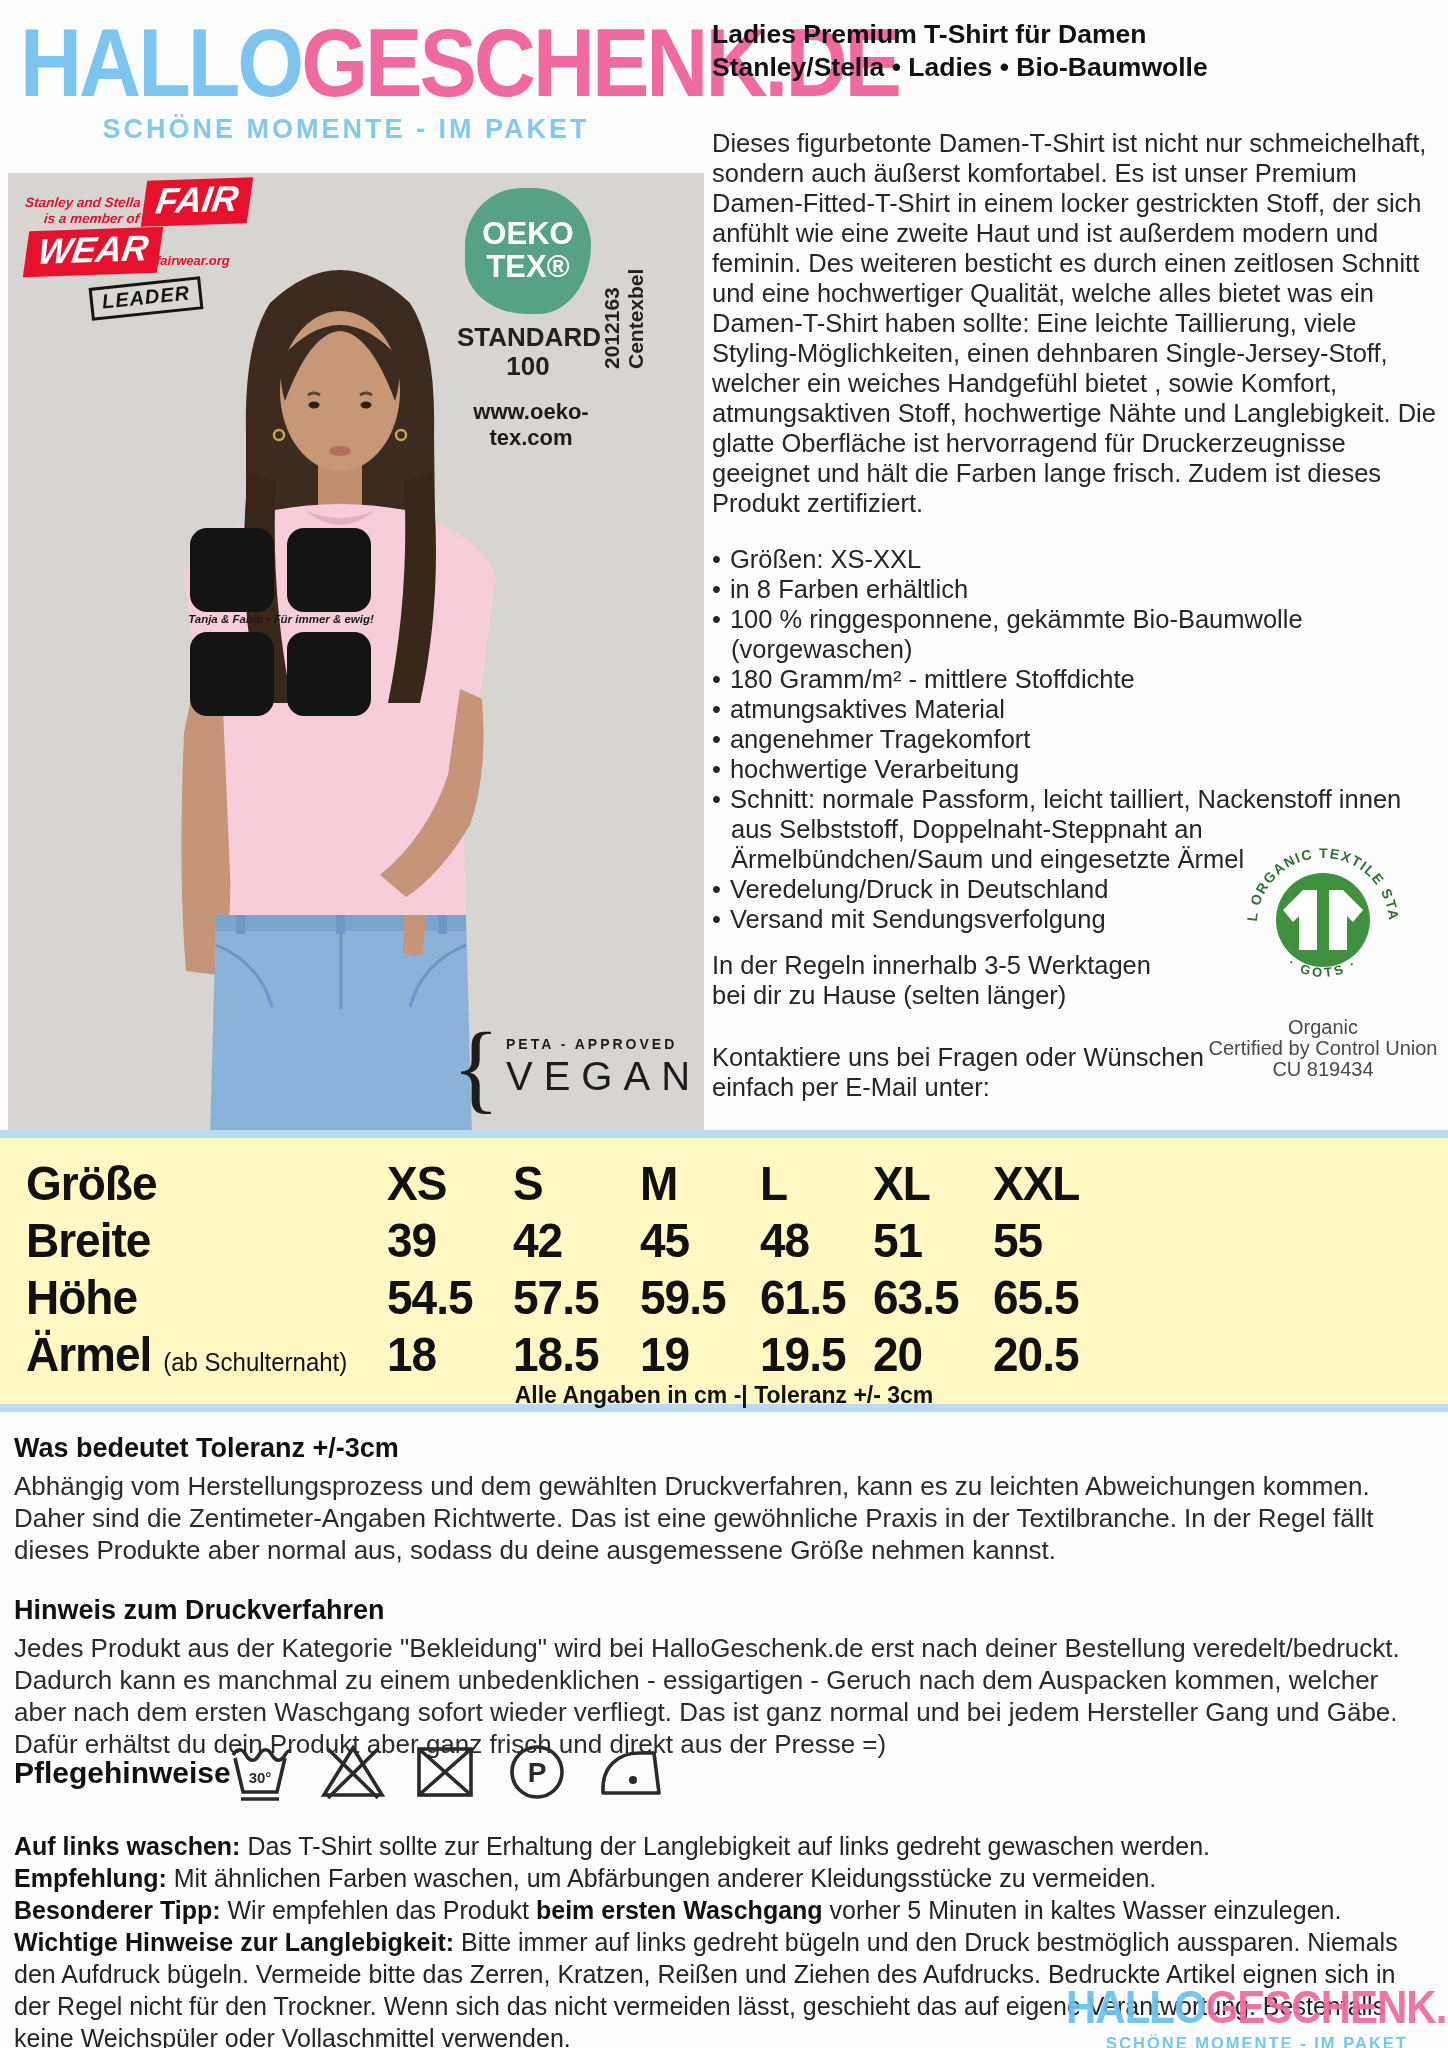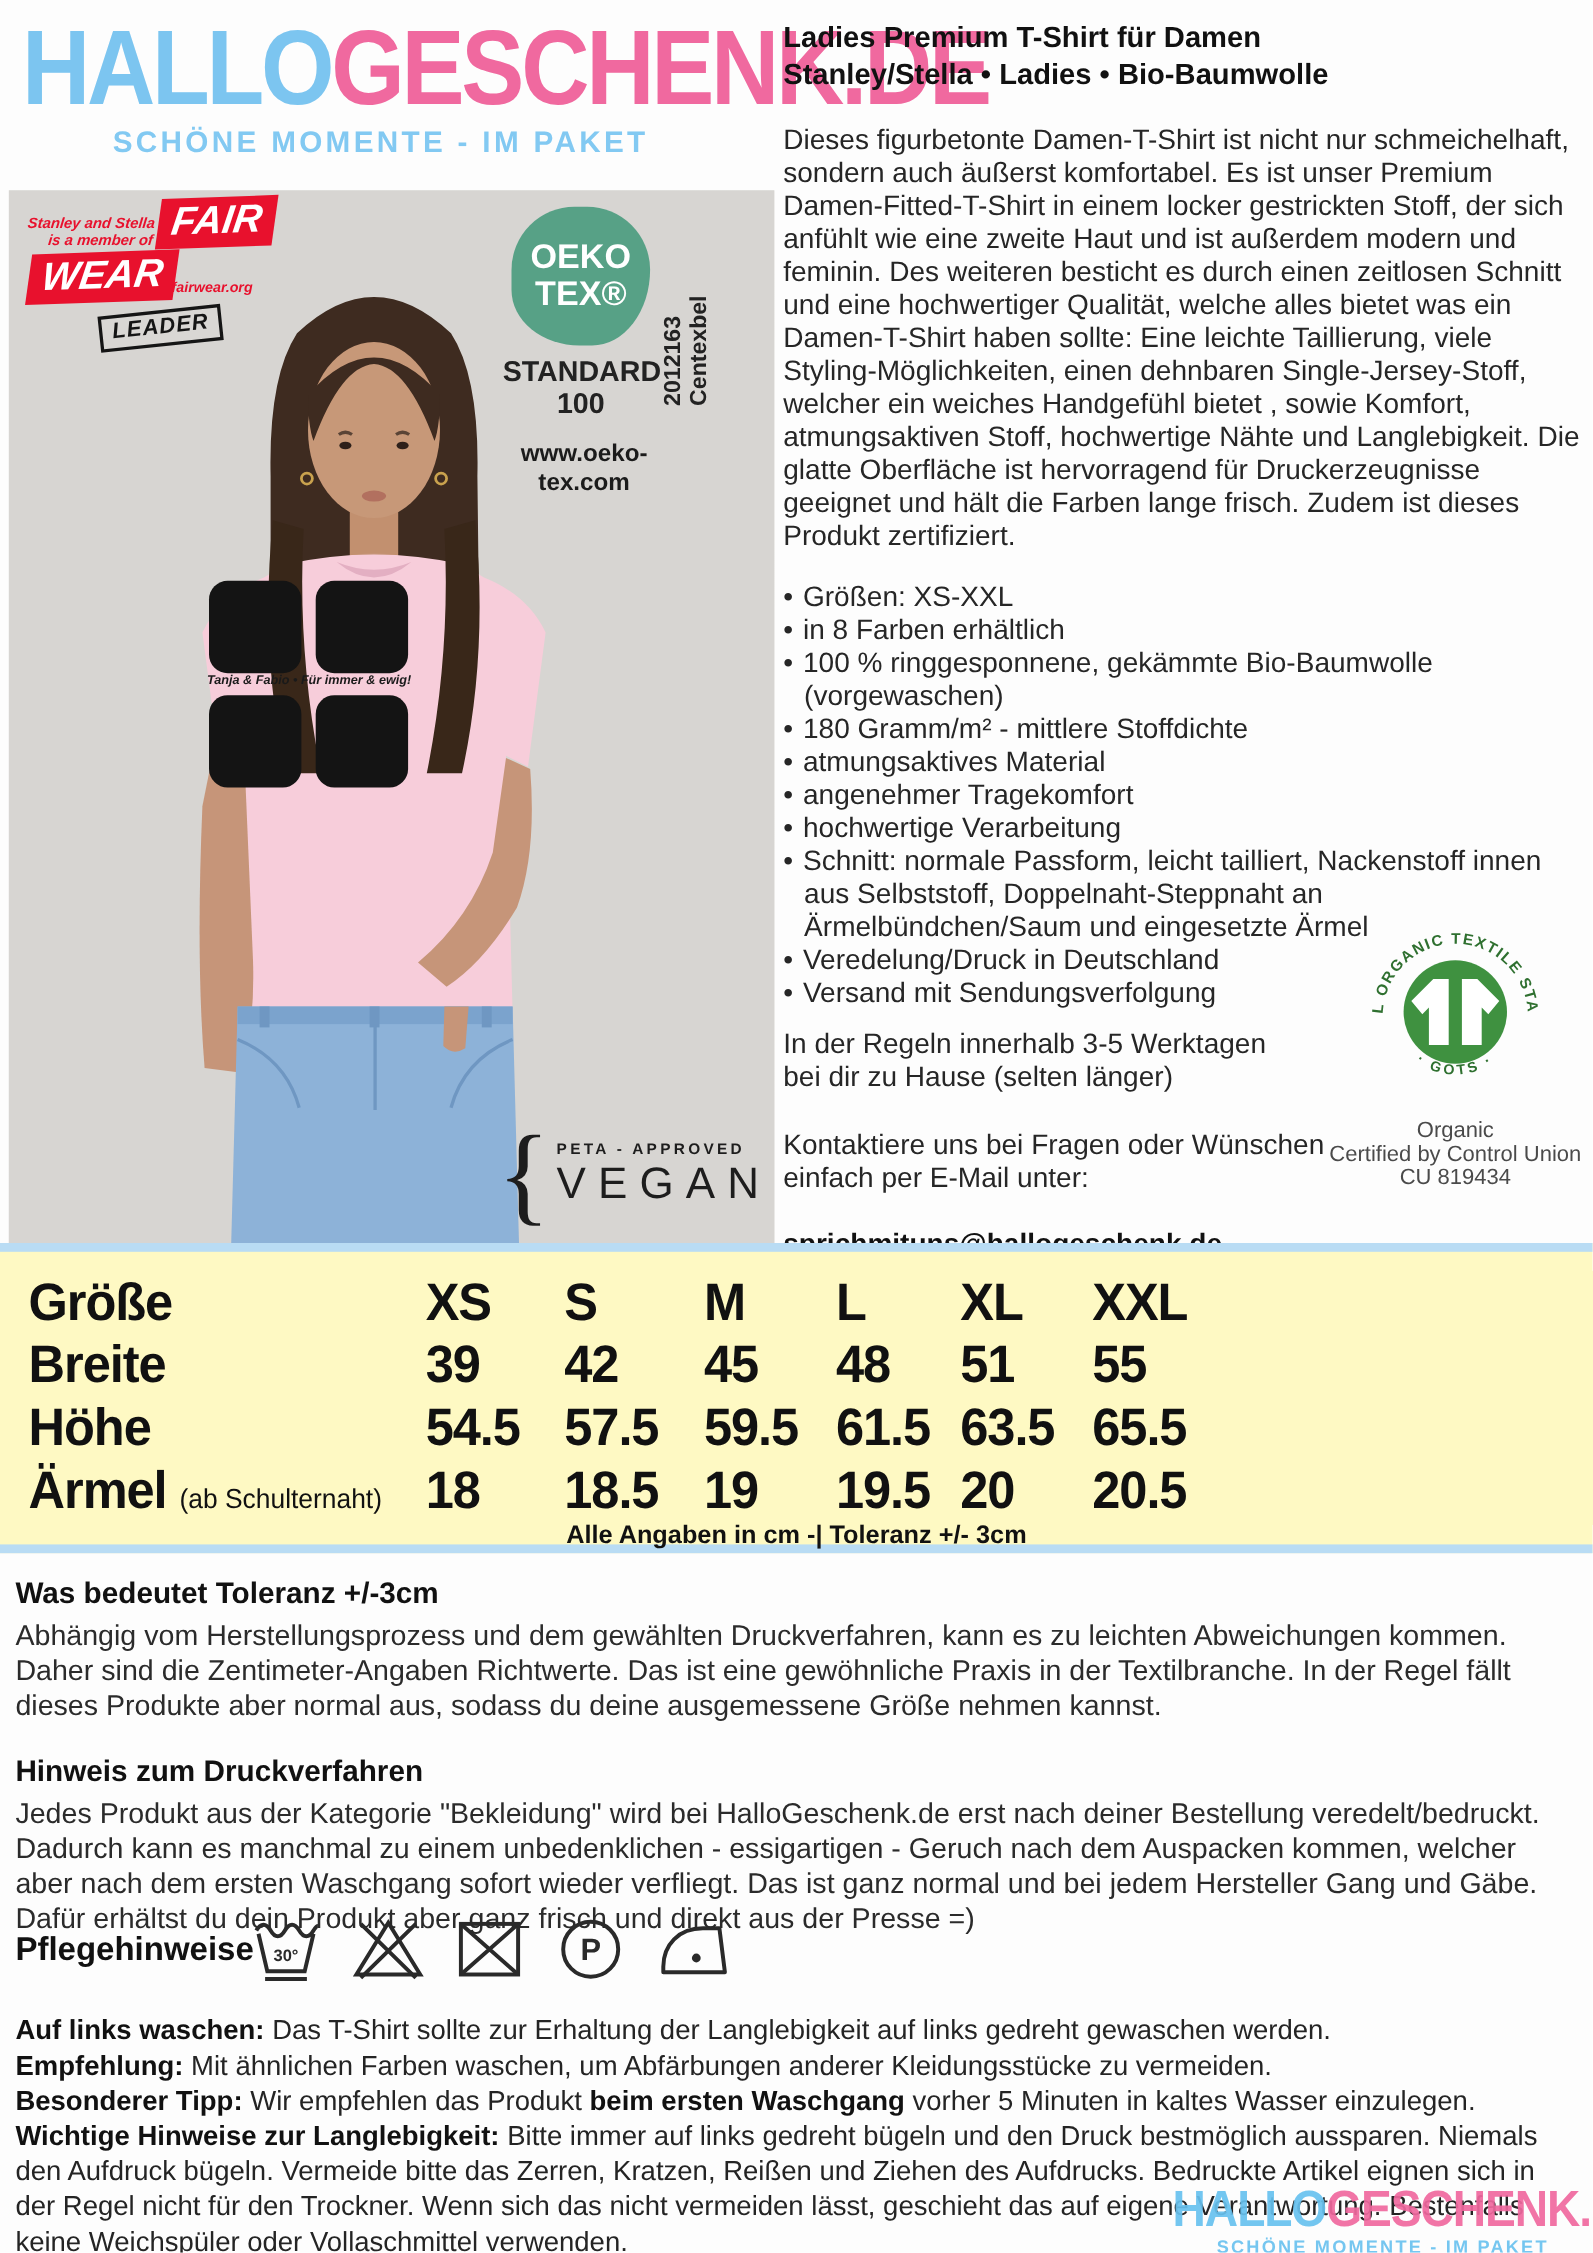--- a/index.html
+++ b/index.html
@@ -52,21 +52,21 @@
   
   .vegan{position:absolute;left:444px;top:852px;display:flex;align-items:center;gap:6px;color:#1d1d1d;}
   .vegan .brace{font-family:"Liberation Serif",serif;font-size:100px;font-weight:400;line-height:.85;}
   .vegan-mid{text-align:left;}
   .vegan-top{font-size:14px;font-weight:bold;letter-spacing:3px;}
   .vegan-word{font-size:40px;font-weight:400;letter-spacing:11px;margin-top:2px;}
 
   
   .right-col{position:absolute;left:712px;top:18px;width:730px;font-size:25.5px;line-height:30px;color:#262626;}
   .p-title{font-weight:bold;font-size:26.5px;line-height:33px;color:#111;}
-  .p-desc{margin-top:28px;}
+  .p-desc{margin-top:44px;}
   .p-bullets{margin:26px 0 0;padding:0;list-style:none;}
   .p-bullets li{padding-left:19px;text-indent:-19px;}
   .p-bullets li::before{content:"•";margin-right:9px;}
   .p-delivery{margin-top:16px;white-space:pre-line;}
   .p-contact{margin-top:32px;white-space:pre-line;}
   .p-email{margin-top:30px;font-weight:bold;color:#111;}
 
   
   .gots{position:absolute;left:1198px;top:838px;width:250px;text-align:center;}
   .gots-caption{margin-top:10px;font-size:20px;line-height:21px;color:#4a4a4a;}

